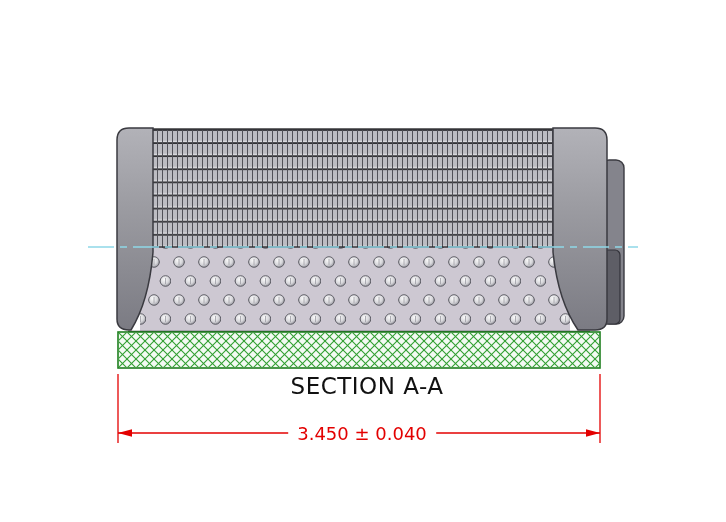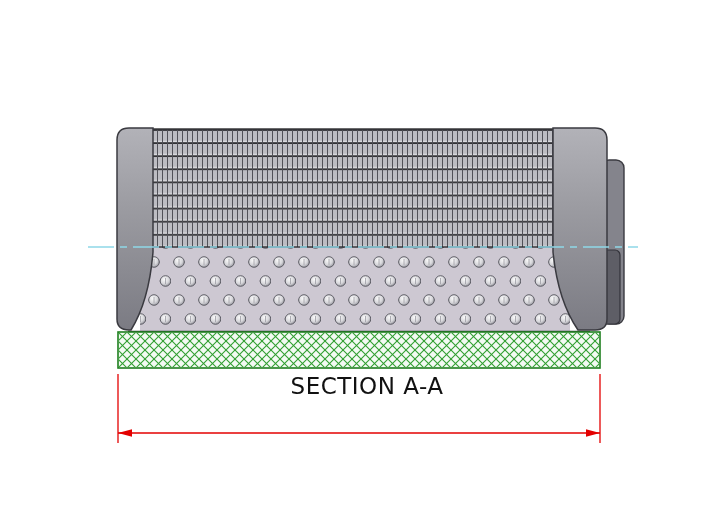--- a/index.html
+++ b/index.html
@@ -117,14 +117,15 @@
       <line x1="118" y1="374" x2="118" y2="443" style="stroke:var(--dimension-red,#e30000)" stroke-width="1.3"></line>
       <line x1="600" y1="374" x2="600" y2="443" style="stroke:var(--dimension-red,#e30000)" stroke-width="1.3"></line>
       <line x1="118" y1="433" x2="600" y2="433" style="stroke:var(--dimension-red,#e30000)" stroke-width="1.3"></line>
       <polygon points="118,433 132,429.3 132,436.7" style="fill:var(--dimension-red,#e30000)"></polygon>
       <polygon points="600,433 586,429.3 586,436.7" style="fill:var(--dimension-red,#e30000)"></polygon>
     </g>
   </svg>
 
   <div class="section-label">SECTION A-A</div>
 
+  <div class="dim-label">3.450 ± 0.040</div>
 
 </div>
 
 </body></html>

